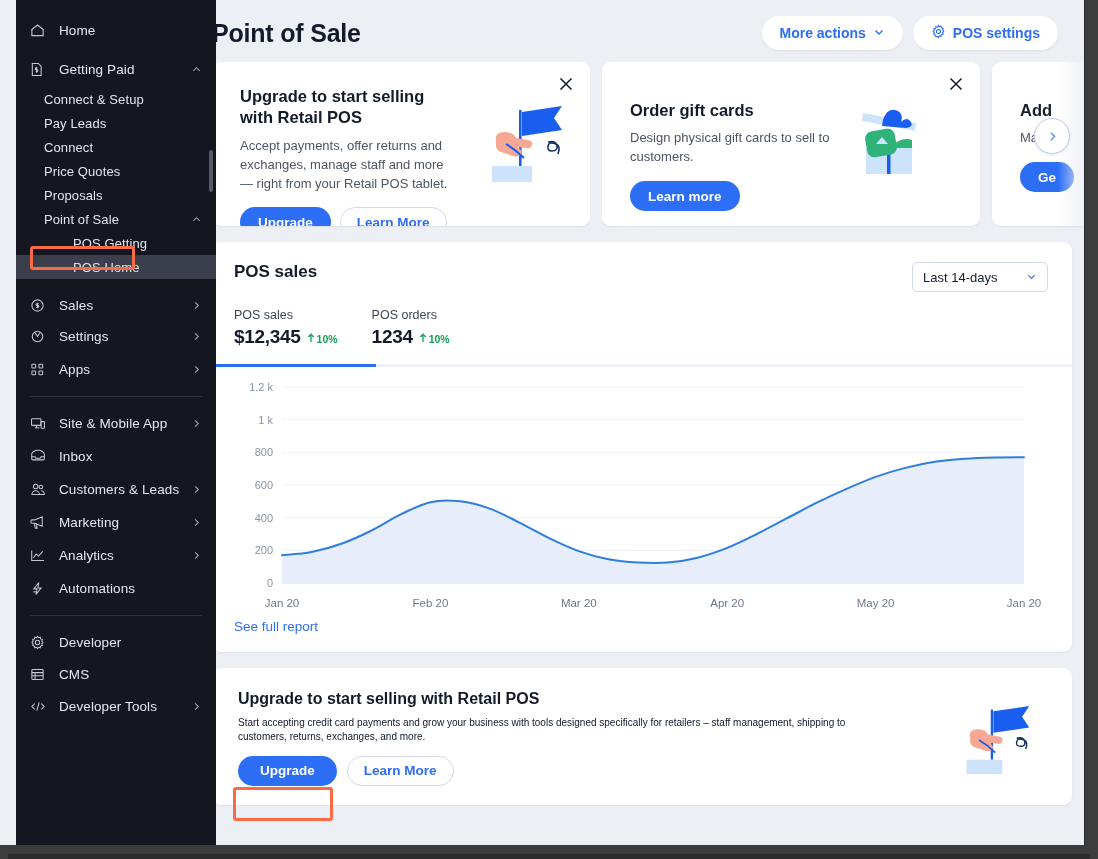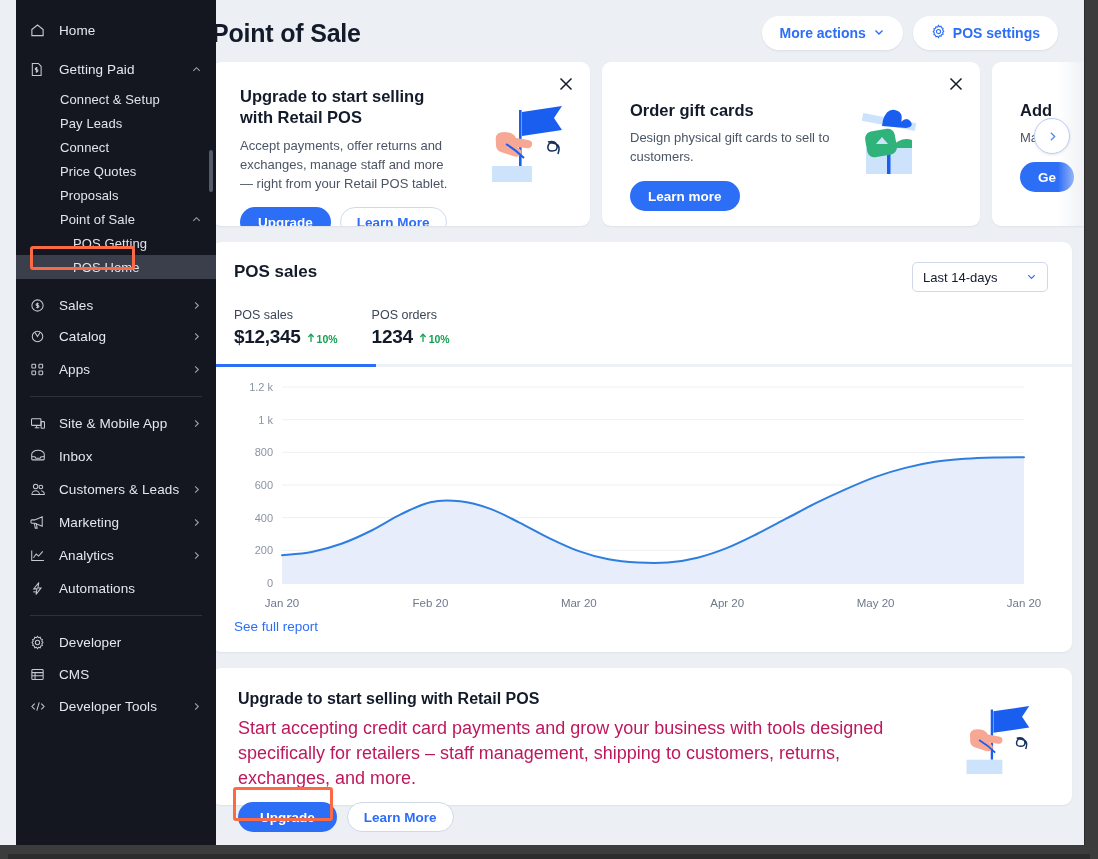--- a/index.html
+++ b/index.html
@@ -52,21 +52,21 @@
   .nav-icon svg { display:block; }
   .nav-label {
     font-size: 13.5px; color: #e4e7ee; margin-left: 9px;
     letter-spacing: .1px; white-space: nowrap;
   }
   .nav-chev {
     margin-left: auto; color: #9ba1ad; display:flex; align-items:center;
   }
   .nav-sub {
     display: flex; align-items: center; height: 24px;
-    padding-left: 44px; cursor: pointer; position: relative;
+    padding-left: 28px; cursor: pointer; position: relative;
   }
   .nav-sub .nav-label { margin-left: 0; font-size: 13px; color:#e0e4eb; }
   .nav-sub2 {
     display: flex; align-items: center; height: 24px;
     padding-left: 57px; cursor: pointer; position: relative;
   }
   .nav-sub2 .nav-label { margin-left: 0; font-size: 13px; color:#e0e4eb; }
   .nav-sub2.active { background: #3a3f4b; }
   .divider {
     height: 1px; background: #2c313c; margin: 10px 14px;
@@ -208,21 +208,21 @@
     padding: 0 0 18px 22px; cursor: pointer; font-weight: 500;
   }
 
   
   .banner {
     background: #fff; border-radius: 9px; margin: 16px 0 0 12px;
     width: 860px; height: 137px; position: relative;
     box-shadow: 0 1px 2px rgba(20,30,60,.06);
   }
   .banner-h { font-size: 16px; font-weight: bold; color:#131b2b; padding: 22px 0 0 26px;}
-  .banner-p { font-size: 18px; color:#be185d; line-height:1.38; padding: 8px 0 0 26px; width: 672px;}
+  .banner-p { font-size: 10px; color:#0f172a; line-height:1.38; padding: 8px 0 0 26px; width: 672px;}
   .banner-btns { display:flex; gap:10px; padding: 12px 0 0 26px; }
   .banner-art { position:absolute; right: 32px; top: 26px; }
 
   svg { overflow: visible; }
 </style>
 </head>
 <body>
 
 <div id="app">
 
@@ -307,21 +307,21 @@
       </span>
     </div>
 
     <div class="nav-item" style="height:33px">
       <span class="nav-icon">
         <svg width="15" height="15" viewBox="0 0 16 16" fill="none" stroke="#c4c9d4" stroke-width="1.1">
           <ellipse cx="8" cy="8" rx="5.6" ry="5.6"></ellipse>
             <path d="M5 3.2 L8 8 L11 3.2"></path>
         </svg>
       </span>
-      <span class="nav-label">Catalog</span>
+      <span class="nav-label">Settings</span>
       <span class="nav-chev">
         <svg width="11" height="11" viewBox="0 0 12 12" fill="none" stroke="#9ba1ad" stroke-width="1.2">
             <path d="M4.5 2.5 L8 6 L4.5 9.5"></path>
           </svg>
       </span>
     </div>
 
     <div class="nav-item" style="height:33px">
       <span class="nav-icon">
         <svg width="15" height="15" viewBox="0 0 16 16" fill="none" stroke="#c4c9d4" stroke-width="1.1">

